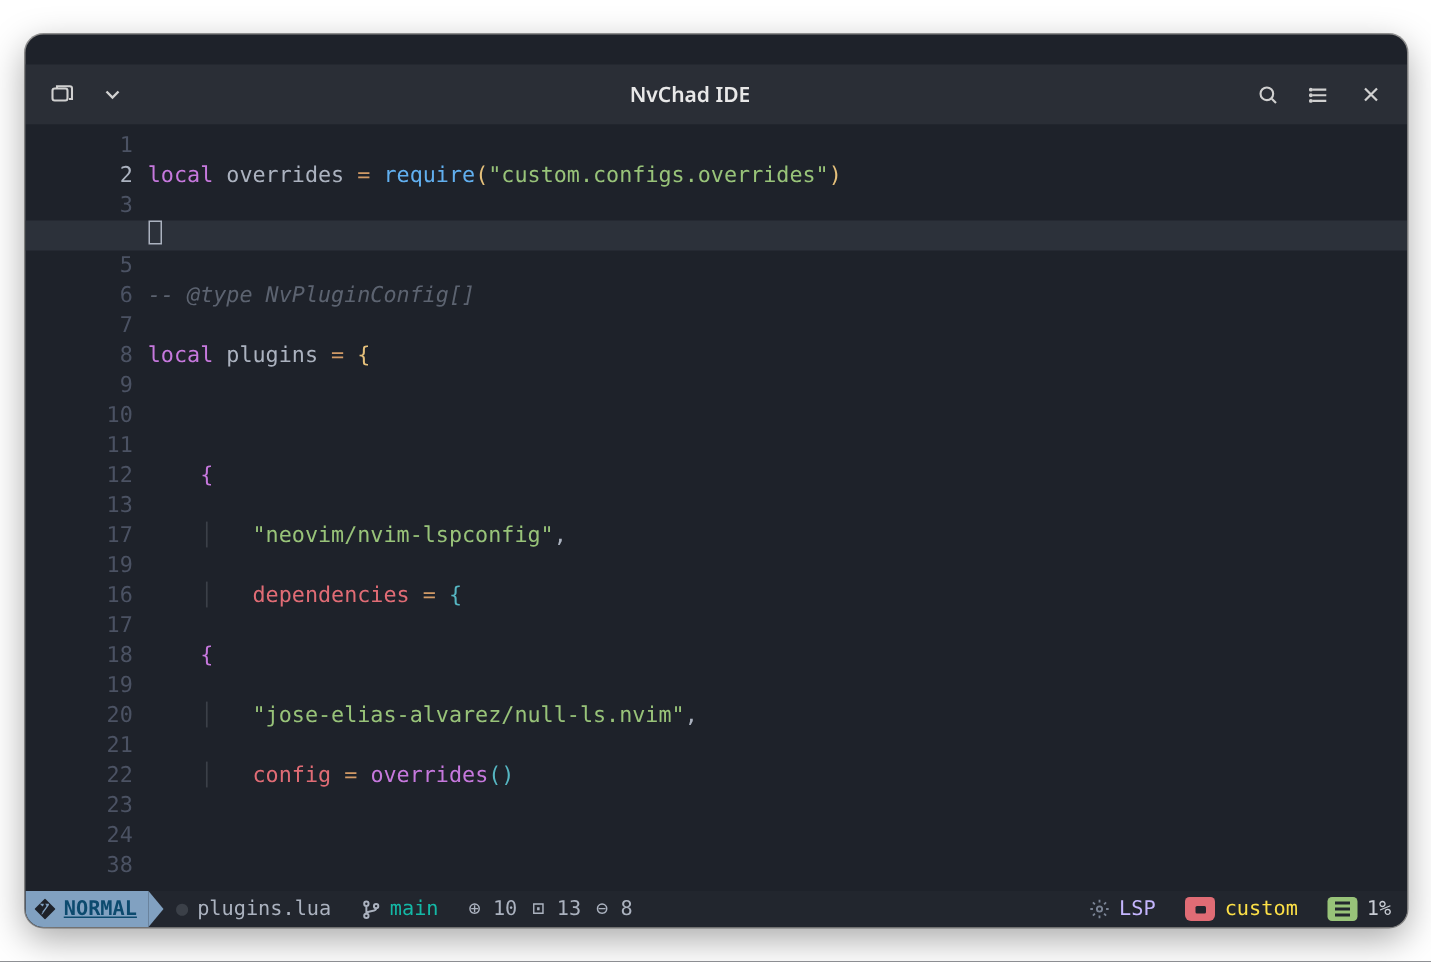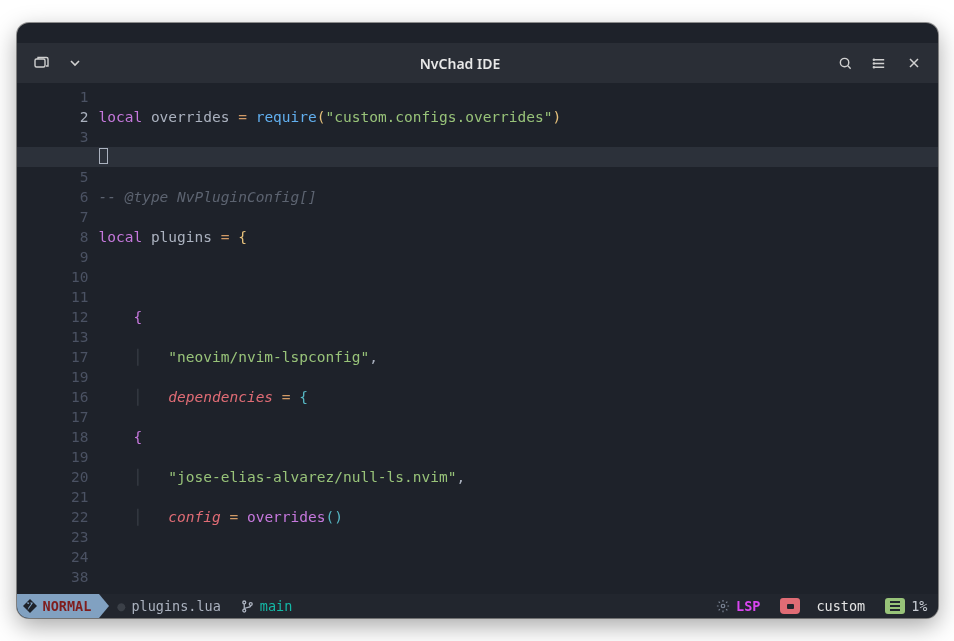--- a/index.html
+++ b/index.html
@@ -97,47 +97,47 @@
 }
 .kw { color: #c678dd; }
 .id { color: #abb2bf; }
 .op { color: #d19a66; font-style: italic; }
 .fn { color: #61afef; }
 .paren-y { color: #e5c07b; }
 .paren-p { color: #c678dd; }
 .paren-c { color: #56b6c2; }
 .str { color: #98c379; }
 .cm { color: #5c6370; font-style: italic; }
-.red { color: #e06c75; font-style: italic; }
+.red { color: #e06c75; }
 .guide { color: #3b4048; }
 .punct { color: #abb2bf; }
 .statusbar {
   height: 24px;
   background: #22262e;
   display: flex;
   align-items: center;
   font-size: 13.5px;
   flex-shrink: 0;
   font-weight: 500;
 }
 .sb-seg { height: 24px; display: flex; align-items: center; padding: 0 10px; gap: 6px; }
-.sb-mode { background: #81a1c1; color: #7f1d1d; font-weight: bold; padding: 0 8px 0 6px; }
+.sb-mode { background: #81a1c1; color: #0c4a6e; font-weight: bold; padding: 0 8px 0 6px; text-decoration: underline; }
 .sb-mode .vim-ico { font-size: 12px; }
 .sb-sep-r {
   width: 0; height: 0;
   border-top: 12px solid transparent;
   border-bottom: 12px solid transparent;
   border-left: 10px solid #81a1c1;
 }
 .sb-file { color: #abb2bf; padding-left: 8px; }
 .sb-git { color: #14b8a6; }
 .sb-diff { color: #abb2bf; gap: 10px; }
 .sb-spacer { flex: 1; }
-.sb-lsp { color: #d946ef; gap: 6px; font-weight: bold; }
-.sb-folder { gap: 16px; color: #e5e5e5; }
+.sb-lsp { color: #c4b5fd; gap: 6px; }
+.sb-folder { gap: 6px; color: #fde047; }
 .sb-folder-icon {
   display: inline-flex;
   width: 20px; height: 16px;
   background: #e06c75;
   border-radius: 3px 3px 4px 4px;
   position: relative;
   align-items: center;
   justify-content: center;
 }
 .sb-folder-icon::before {
@@ -281,20 +281,25 @@
       <span>
         <svg width="13" height="13" viewBox="0 0 16 16" fill="none" stroke="#abb2bf" stroke-width="1.6">
             <circle cx="4" cy="3" r="1.8"></circle>
             <circle cx="4" cy="13" r="1.8"></circle>
             <circle cx="12" cy="5" r="1.8"></circle>
             <path d="M4 5v6M12 7c0 3-6 1-8 4"></path>
           </svg>
       </span>
       <span>main</span>
     </div>
+    <div class="sb-seg sb-diff">
+      <span><span style="color:#abb2bf">⊕ </span><span>10</span></span>
+      <span><span style="color:#abb2bf">⊡ </span><span>13</span></span>
+      <span><span style="color:#abb2bf">⊖ </span><span>8</span></span>
+    </div>
     <div class="sb-spacer"></div>
     <div class="sb-seg sb-lsp">
       <span>
         <svg width="14" height="14" viewBox="0 0 16 16" fill="none" stroke="#7a8394" stroke-width="1.4">
             <circle cx="8" cy="8" r="2"></circle>
             <path d="M8 1v2M8 13v2M1 8h2M13 8h2M3 3l1.5 1.5M11.5 11.5L13 13M13 3l-1.5 1.5M4.5 11.5L3 13"></path>
           </svg>
       </span>
       <span>LSP</span>
     </div>

